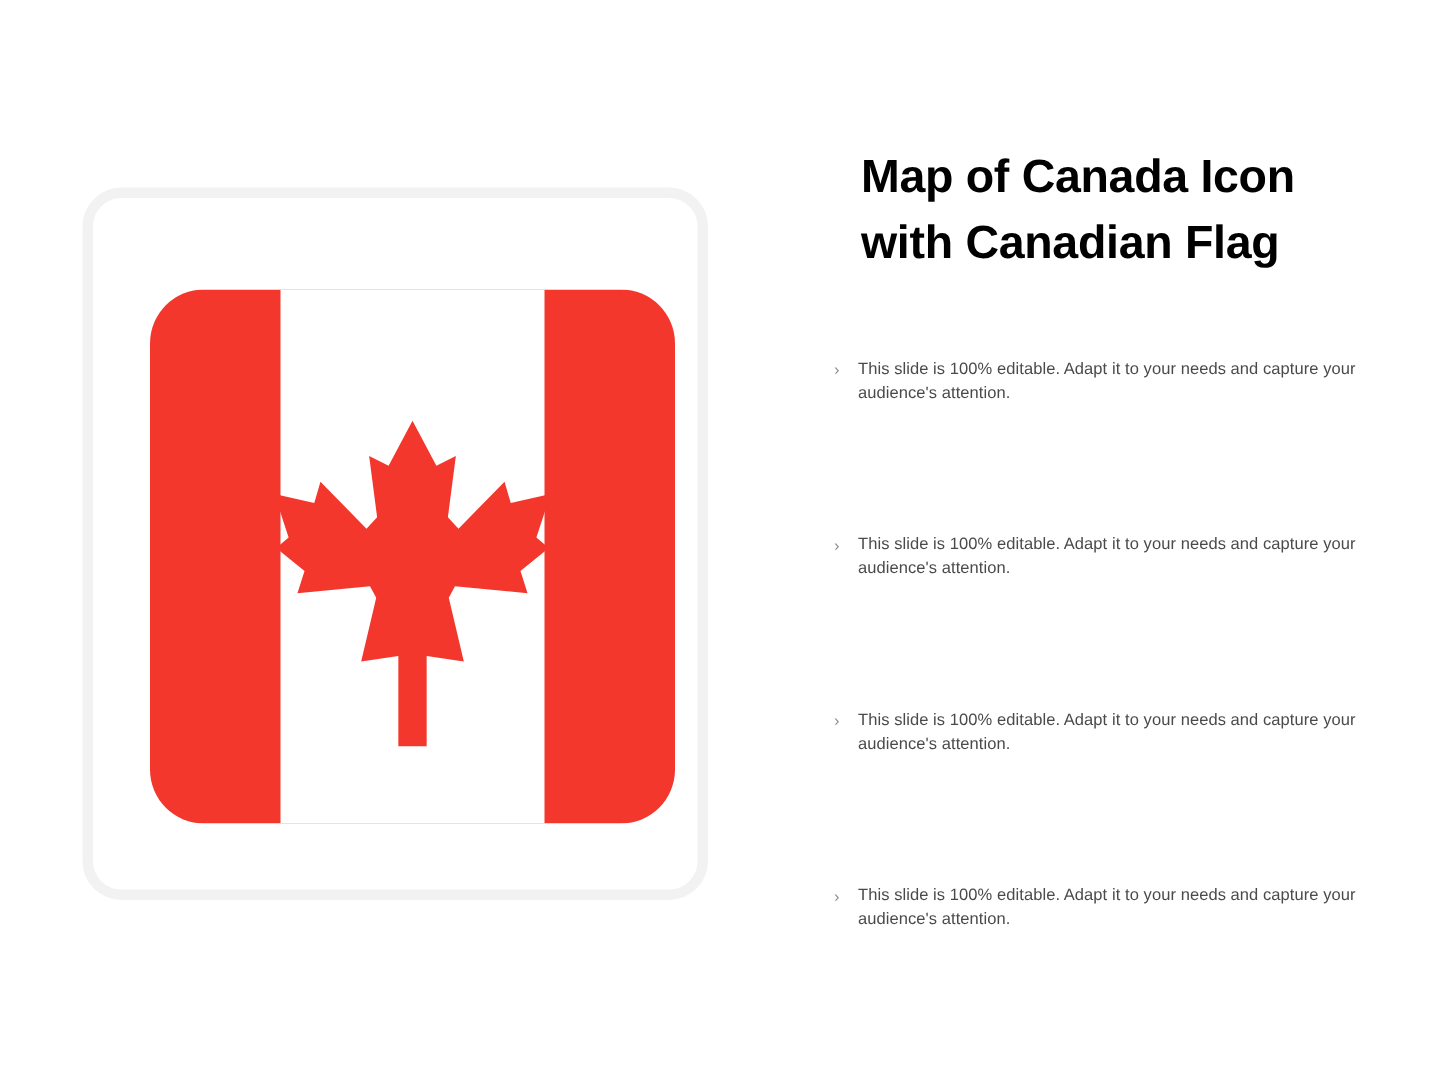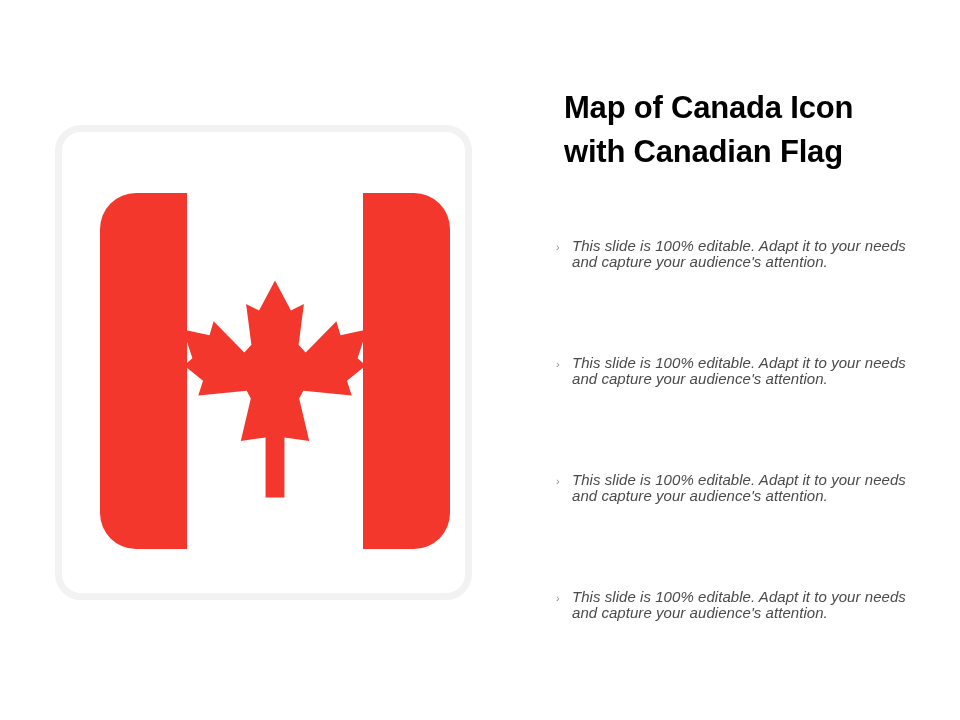--- a/index.html
+++ b/index.html
@@ -44,21 +44,21 @@
   }
 
   
   .content {
     position: absolute;
     left: 556px;
     top: 78px;
     width: 366px;
   }
   .title {
-    margin: 8px;
+    margin: 18px;
     font-family: "Liberation Sans", sans-serif;
     font-size: 31px;
     font-weight: bold;
     line-height: 1.42;
     letter-spacing: -0.2px;
     color: #000000;
     white-space: pre-line;
   }
 
   .bullets {
@@ -79,22 +79,21 @@
     font-size: 11px;
     line-height: 17px;
     color: #8d8d8d;
     text-align: left;
     padding-top: 1px;
     user-select: none;
   }
   .bullet-text {
     flex: 1 1 auto;
     font-family: "Liberation Sans", sans-serif;
-    font-style: italic;
-    font-size: 15px;
+    font-size: 11px;
     line-height: 16px;
     color: #4a4a4a;
     letter-spacing: 0.05px;
   }
 </style>
 </head>
 <body>
 
 <div class="slide">
 

